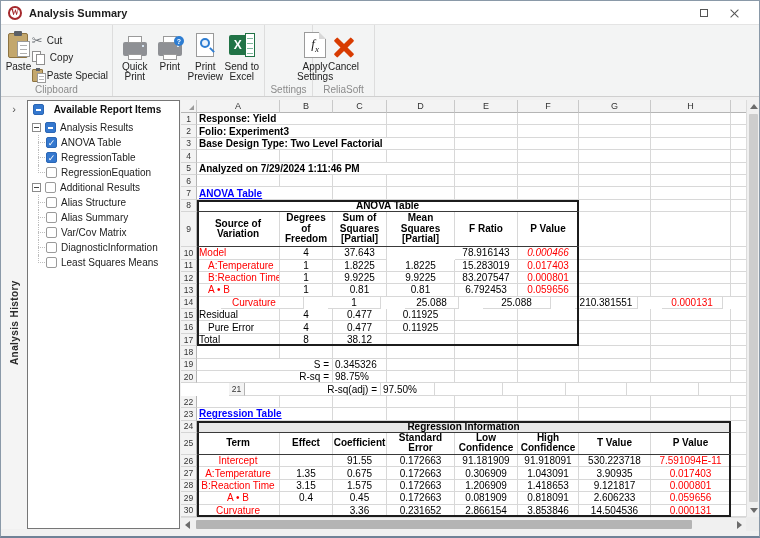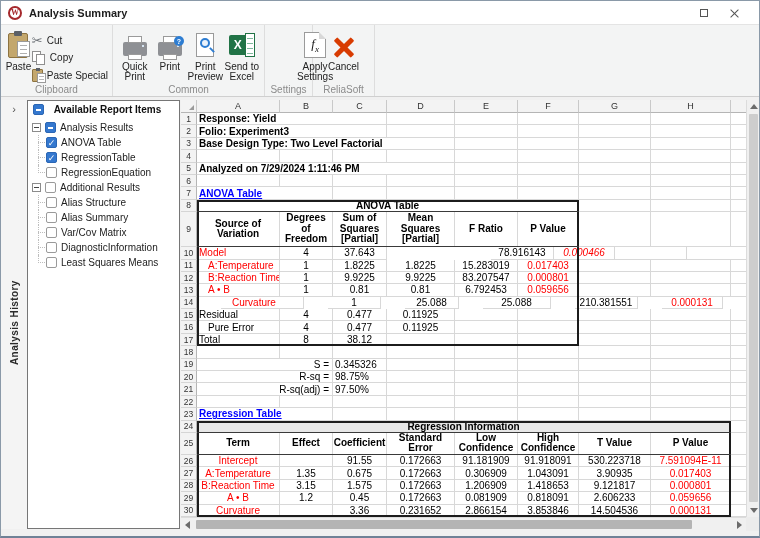--- a/index.html
+++ b/index.html
@@ -237,21 +237,20 @@
               <span class="grid">
                 <i></i>
                 <i></i>
                 <i></i>
                 <i></i>
               </span>
             </span>
         </span>
         <span class="lbl">Send to Excel</span>
       </div>
-      <span class="rgroup-label">Common</span>
     </div>
 
     <div class="rgroup" style="width:48px;">
       <div class="bigbtn" style="width:40px;margin-left:28px;">
         <span class="icon-box">
           <span class="fxpage">
               <span class="fold"></span>
               <span class="fx"><span>f</span><sub>x</sub></span>
             </span>
         </span>
@@ -483,21 +482,21 @@
           <div class="cell" style="width: 72px;"></div>
           <div class="cell" style="width: 80px;"></div>
           <div class="cell" style="width: 15px; border-right: none;"></div>
         </div>
         <div class="srow" style="height: 12.4px;">
           <div class="rnum">10</div>
           <div class="cell s-r" style="width: 83px;">Model</div>
           <div class="cell s-n" style="width: 53px;">4</div>
           <div class="cell s-n" style="width: 54px;">37.643</div>
           <div class="cell s-n" style="width: 68px; margin-top: 48px;">9.41075</div>
-          <div class="cell s-n" style="width: 63px; margin-left: 36px;">78.916143</div>
+          <div class="cell s-n" style="width: 63px;">78.916143</div>
           <div class="cell s-rn" style="width: 61px; font-style: italic;">0.000466</div>
           <div class="cell" style="width: 72px;"></div>
           <div class="cell" style="width: 80px;"></div>
           <div class="cell" style="width: 15px; border-right: none;"></div>
         </div>
         <div class="srow" style="height: 12.4px;">
           <div class="rnum">11</div>
           <div class="cell s-ri" style="width: 83px;">A:Temperature</div>
           <div class="cell s-n" style="width: 53px;">1</div>
           <div class="cell s-n" style="width: 54px;">1.8225</div>
@@ -607,21 +606,21 @@
           <div class="rnum">20</div>
           <div class="cell s-sr" style="width: 136px;">R-sq =</div>
           <div class="cell s-k" style="width: 54px;">98.75%</div>
           <div class="cell" style="width: 68px;"></div>
           <div class="cell" style="width: 63px;"></div>
           <div class="cell" style="width: 61px;"></div>
           <div class="cell" style="width: 72px;"></div>
           <div class="cell" style="width: 80px;"></div>
           <div class="cell" style="width: 15px; border-right: none;"></div>
         </div>
-        <div class="srow" style="height: 12.4px;">
+        <div class="srow" style="height: 12.4px; padding-left: 48px;">
           <div class="rnum">21</div>
           <div class="cell s-sr" style="width: 136px;">R-sq(adj) =</div>
           <div class="cell s-k" style="width: 54px;">97.50%</div>
           <div class="cell" style="width: 68px;"></div>
           <div class="cell" style="width: 63px;"></div>
           <div class="cell" style="width: 61px;"></div>
           <div class="cell" style="width: 72px;"></div>
           <div class="cell" style="width: 80px;"></div>
           <div class="cell" style="width: 15px; border-right: none;"></div>
         </div>
@@ -700,21 +699,21 @@
           <div class="cell s-n" style="width: 68px;">0.172663</div>
           <div class="cell s-n" style="width: 63px;">1.206909</div>
           <div class="cell s-n" style="width: 61px;">1.418653</div>
           <div class="cell s-n" style="width: 72px;">9.121817</div>
           <div class="cell s-rn" style="width: 80px;">0.000801</div>
           <div class="cell" style="width: 15px; border-right: none;"></div>
         </div>
         <div class="srow" style="height: 12.4px;">
           <div class="rnum">29</div>
           <div class="cell s-rc" style="width: 83px;">A • B</div>
-          <div class="cell s-n" style="width: 53px;">1.2</div>
+          <div class="cell s-n" style="width: 53px;">0.4</div>
           <div class="cell s-n" style="width: 54px;">0.45</div>
           <div class="cell s-n" style="width: 68px;">0.172663</div>
           <div class="cell s-n" style="width: 63px;">0.081909</div>
           <div class="cell s-n" style="width: 61px;">0.818091</div>
           <div class="cell s-n" style="width: 72px;">2.606233</div>
           <div class="cell s-rn" style="width: 80px;">0.059656</div>
           <div class="cell" style="width: 15px; border-right: none;"></div>
         </div>
         <div class="srow" style="height: 12.4px;">
           <div class="rnum">30</div>

